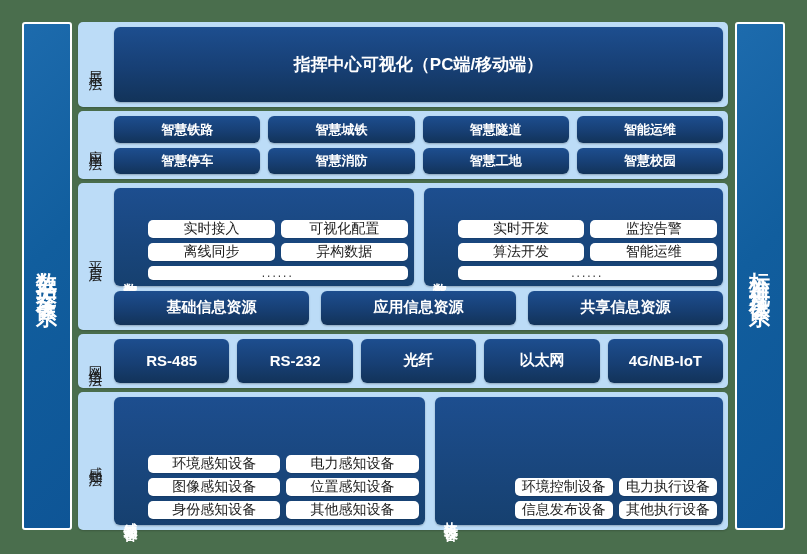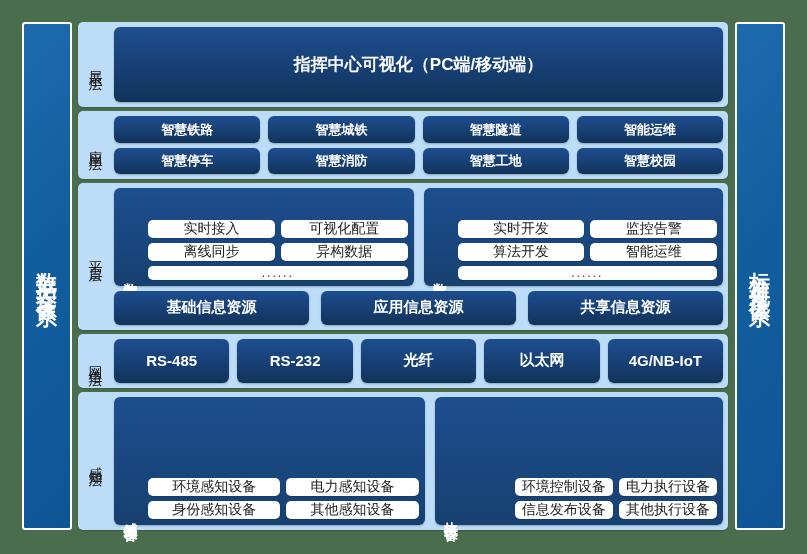--- a/index.html
+++ b/index.html
@@ -246,20 +246,24 @@
         <div class="perc-row">
 
           <div class="group-box perc-left">
             <div class="group-title">感知设备</div>
             <div class="group-grid">
               <div class="group-grid-row">
                 <div class="white-pill">环境感知设备</div>
                 <div class="white-pill">电力感知设备</div>
               </div>
               <div class="group-grid-row">
+                <div class="white-pill">图像感知设备</div>
+                <div class="white-pill">位置感知设备</div>
+              </div>
+              <div class="group-grid-row">
                 <div class="white-pill">身份感知设备</div>
                 <div class="white-pill">其他感知设备</div>
               </div>
             </div>
           </div>
 
           <div class="group-box perc-right">
             <div class="group-title">执行设备</div>
             <div class="group-grid">
               <div class="group-grid-row">

